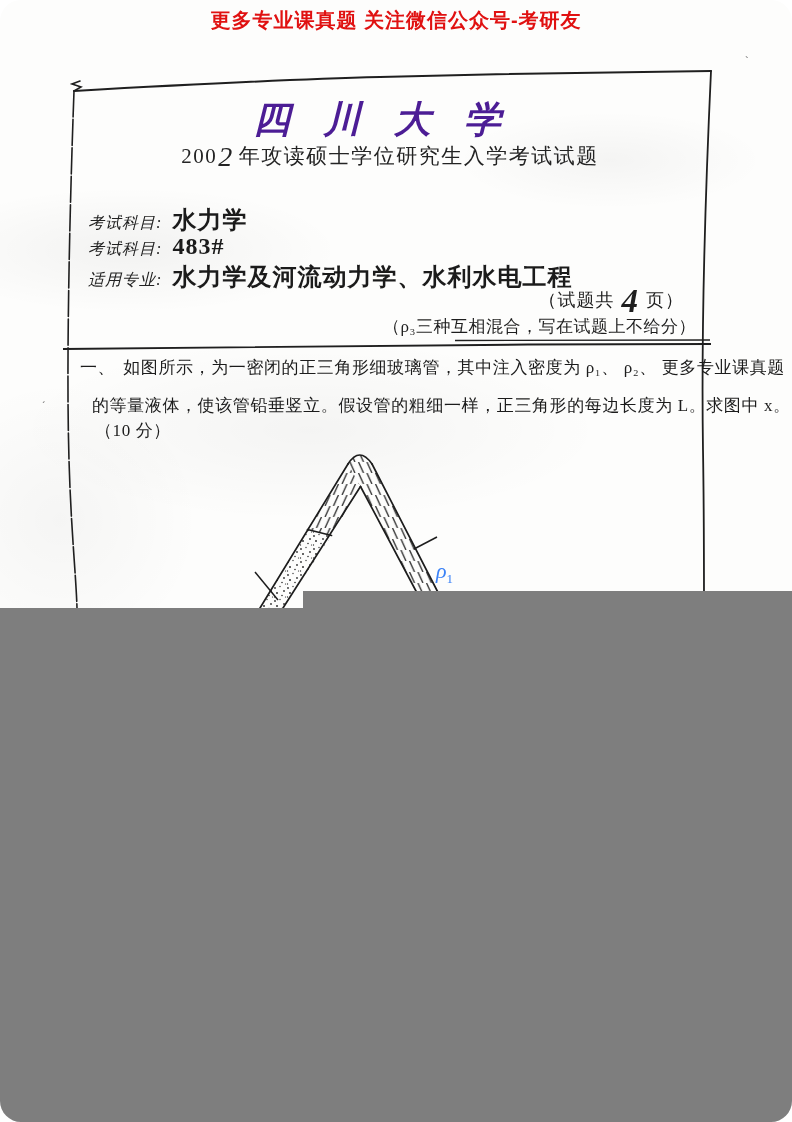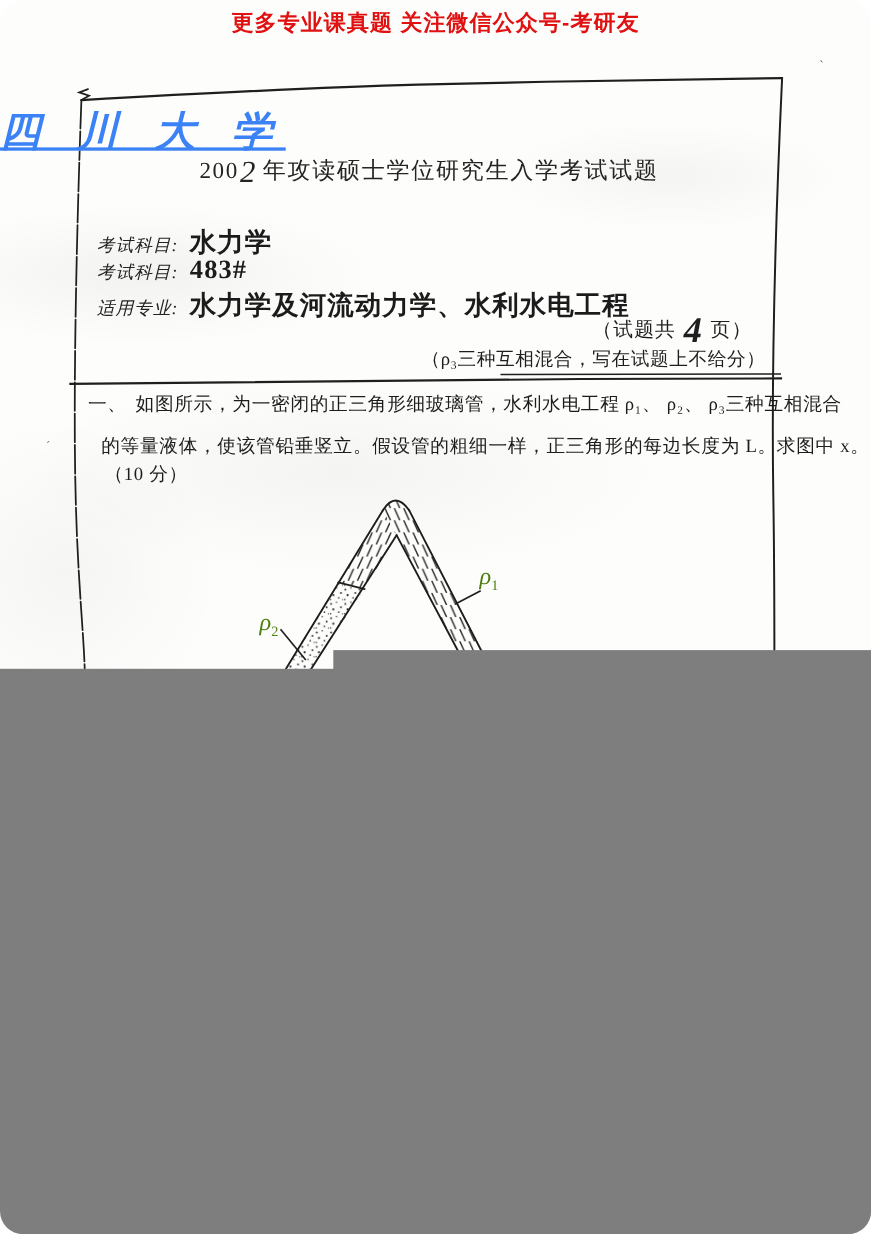--- a/index.html
+++ b/index.html
@@ -8,36 +8,36 @@
   .canvas{position:relative;width:792px;height:1122px;background:#fdfdfc;overflow:hidden;border-radius:21px;}
   .texture{position:absolute;inset:0;z-index:0;pointer-events:none;background:
     radial-gradient(ellipse 300px 90px at 130px 250px, rgba(0,0,0,0.045), transparent 70%),
     radial-gradient(ellipse 220px 70px at 610px 160px, rgba(0,0,0,0.035), transparent 70%),
     radial-gradient(ellipse 420px 130px at 310px 430px, rgba(0,0,0,0.035), transparent 70%),
     radial-gradient(ellipse 200px 200px at 60px 520px, rgba(0,0,0,0.03), transparent 70%);}
   .banner{position:absolute;top:7px;left:0;width:792px;text-align:center;z-index:2;
     font-family:"Liberation Sans", sans-serif;font-weight:700;font-size:20px;letter-spacing:1px;}
   .scan-art{position:absolute;top:0;left:0;z-index:1;}
   .txt{position:absolute;z-index:2;white-space:nowrap;}
-  .uni-title{top:95px;left:0;right:26px;font-size:37px;font-weight:700;
-    font-style:italic;letter-spacing:12px;color:#3b82f6;text-decoration:underline;}
+  .uni-title{top:95px;left:0;right:26px;text-align:center;font-size:37px;font-weight:700;
+    font-style:italic;letter-spacing:12px;color:#4c1d95;}
   .sub-title{top:141px;left:0;right:12px;text-align:center;font-size:21px;letter-spacing:1.5px;color:#242424;}
   .sub-title .big-digit{font-size:28px;font-style:italic;vertical-align:-3px;margin:0 5px 0 1px;}
   .info-row{left:88px;font-size:17px;}
   .info-label{font-style:italic;font-size:16px;letter-spacing:1px;color:#222;}
   .info-value{font-weight:700;font-size:24px;margin-left:6px;letter-spacing:1px;color:#1b1b1b;}
   .row1{top:204px;} .row2{top:233px;} .row3{top:261px;}
   .pages-note{top:283px;right:108px;font-size:18px;letter-spacing:1px;margin-left:28px;}
   .pages-note .big-count{font-size:33px;font-style:italic;font-weight:600;vertical-align:-6px;margin:0 7px;}
   .answer-note{top:315px;right:96px;font-size:17px;letter-spacing:0.5px;}
   .q-line{font-size:17px;letter-spacing:0.6px;color:#1c1c1c;}
   .q1{top:356px;left:80px;} .q1 .q-marker{margin-right:8px;}
   .q2{top:394px;left:92px;}
   .q3{top:419px;left:95px;}
-  .rho-label{z-index:2;font-style:italic;font-size:22px;color:#4d7c0f;}
+  .rho-label{z-index:2;font-style:italic;font-size:22px;color:#3b82f6;margin-top:47px;}
   .rho-label sub{font-size:13px;font-style:normal;}
   .rho1{top:511px;left:436px;}
   .rho2{top:553px;left:236px;}
   .speck{position:absolute;z-index:2;color:#555;font-size:11px;}
   .speck.s1{top:54px;left:745px;}
   .speck.s2{top:400px;left:42px;font-size:10px;}
   .redaction{position:absolute;z-index:5;}
   .redact-a{left:303px;top:591px;width:489px;height:18px;}
   .redact-b{left:0px;top:608px;width:792px;height:514px;}
 </style>
@@ -130,21 +130,21 @@
 
   <div class="txt pages-note">
     <span>（试题共</span><span class="big-count">4</span><span>页）</span>
   </div>
 
   <div class="txt answer-note">
     <span>（ρ₃三种互相混合，写在试题上不给分）</span>
   </div>
 
   <div class="txt q-line q1">
-    <span class="q-marker">一、</span><span>如图所示，为一密闭的正三角形细玻璃管，水利水电工程 ρ₁、 ρ₂、 ρ₃三种互相混合</span>
+    <span class="q-marker">一、</span><span>如图所示，为一密闭的正三角形细玻璃管，其中注入密度为 ρ₁、 ρ₂、 更多专业课真题</span>
   </div>
   <div class="txt q-line q2">
     <span>的等量液体，使该管铅垂竖立。假设管的粗细一样，正三角形的每边长度为 L。求图中 x。</span>
   </div>
   <div class="txt q-line q3">
     <span>（10 分）</span>
   </div>
 
   <div class="txt rho-label rho1">
     <span>ρ</span><sub>1</sub>

